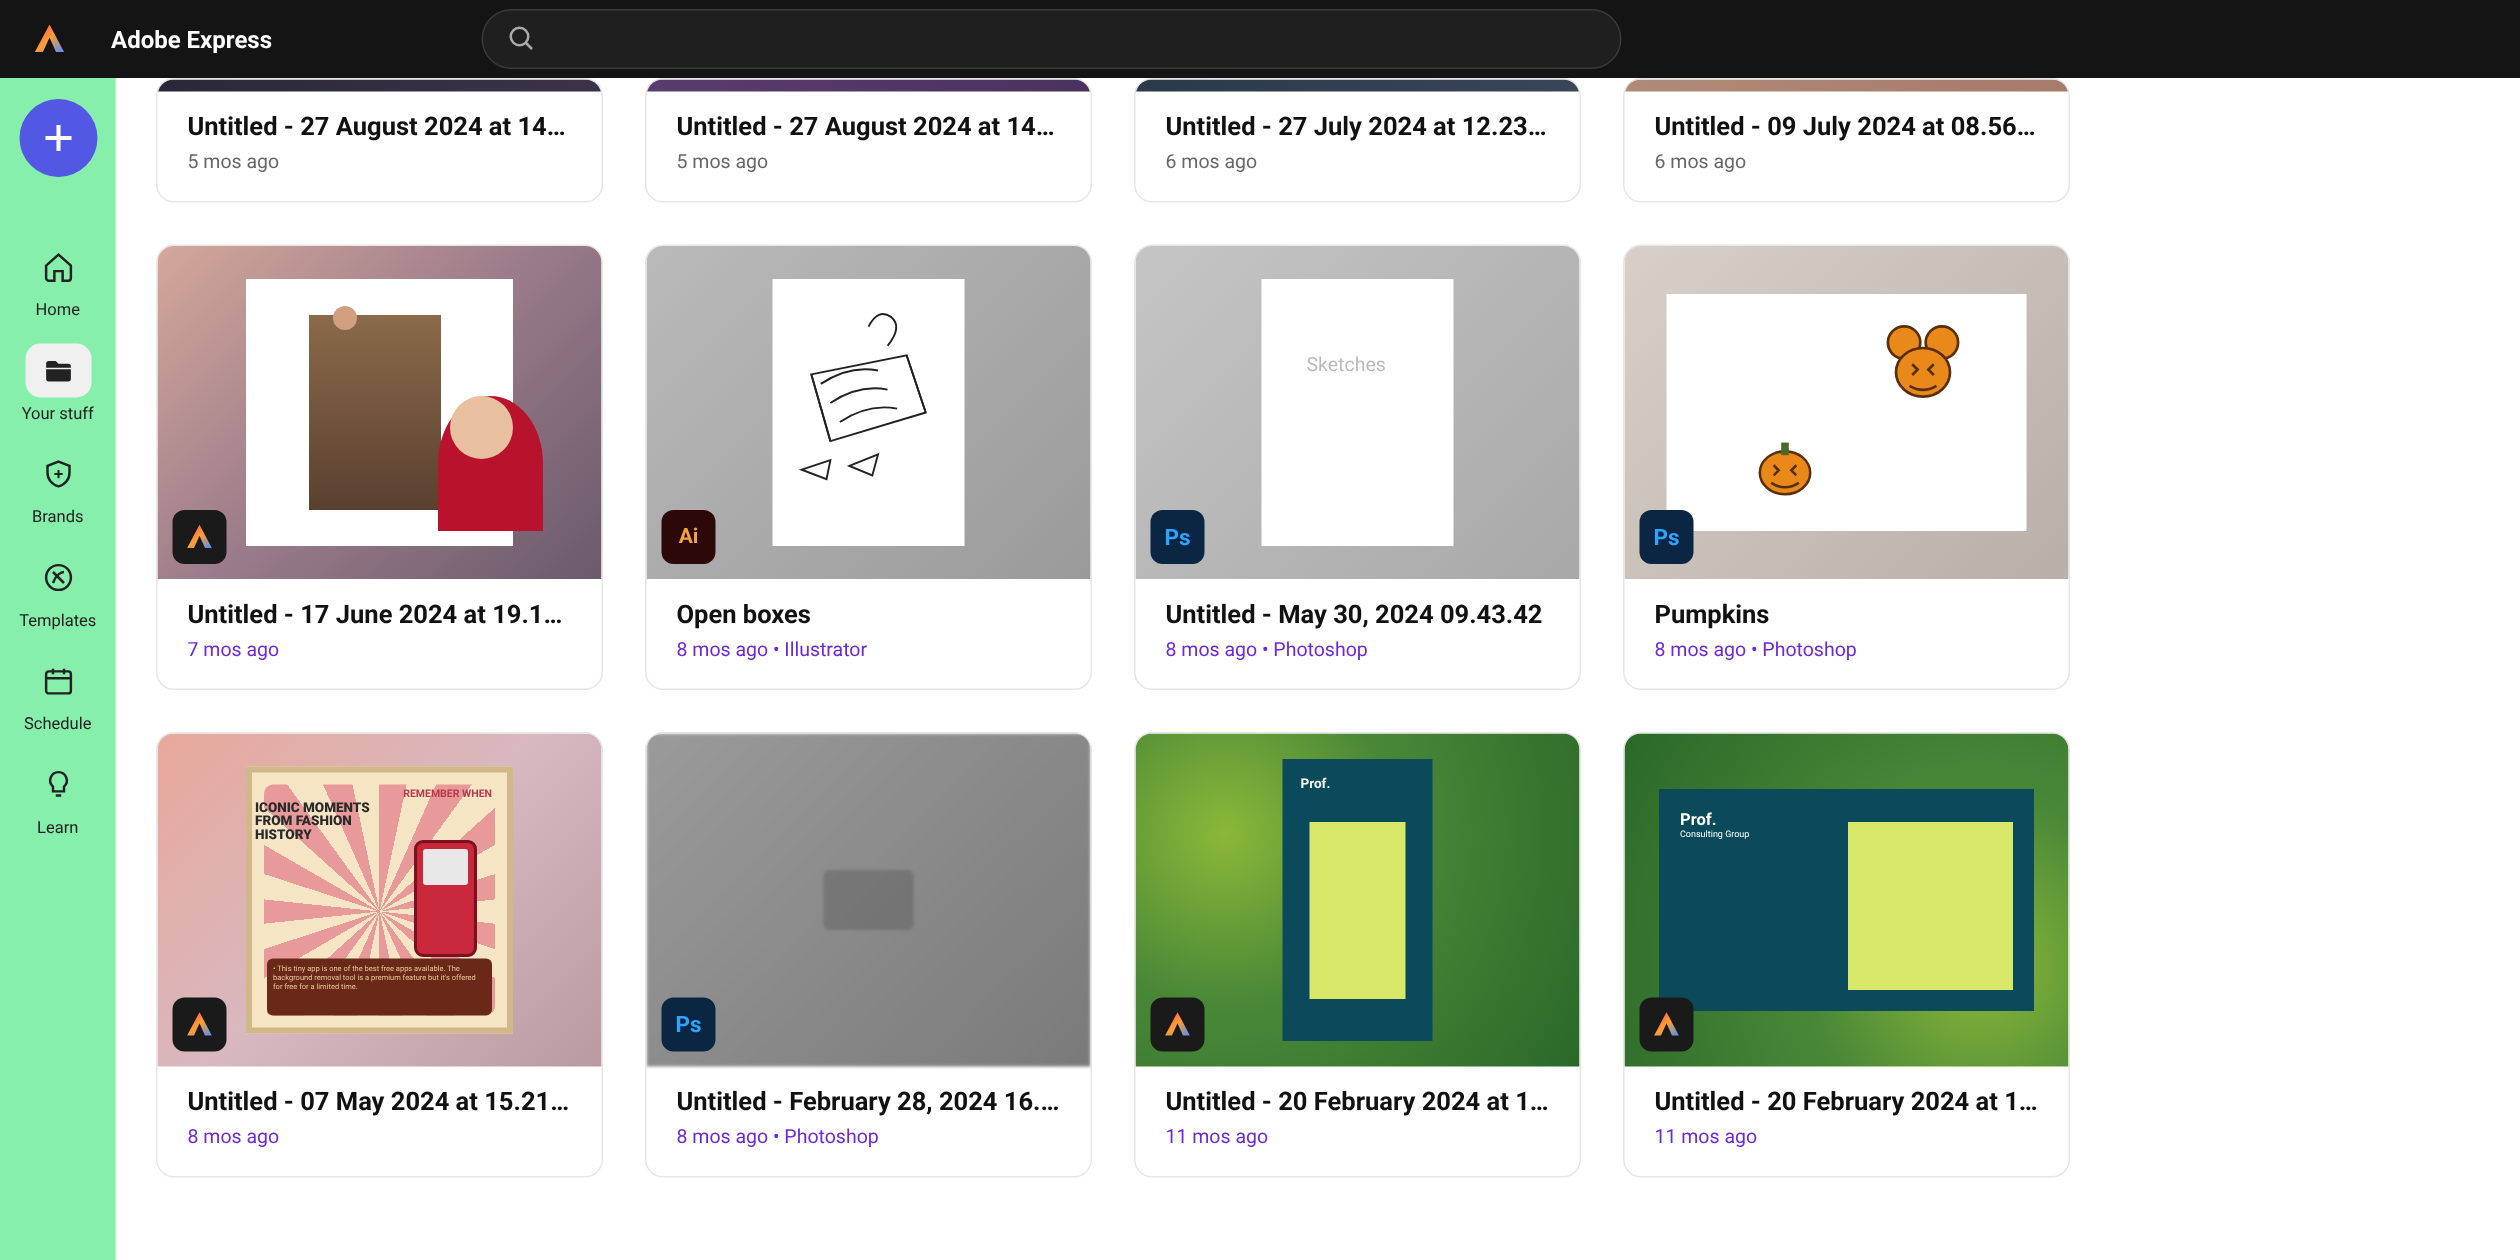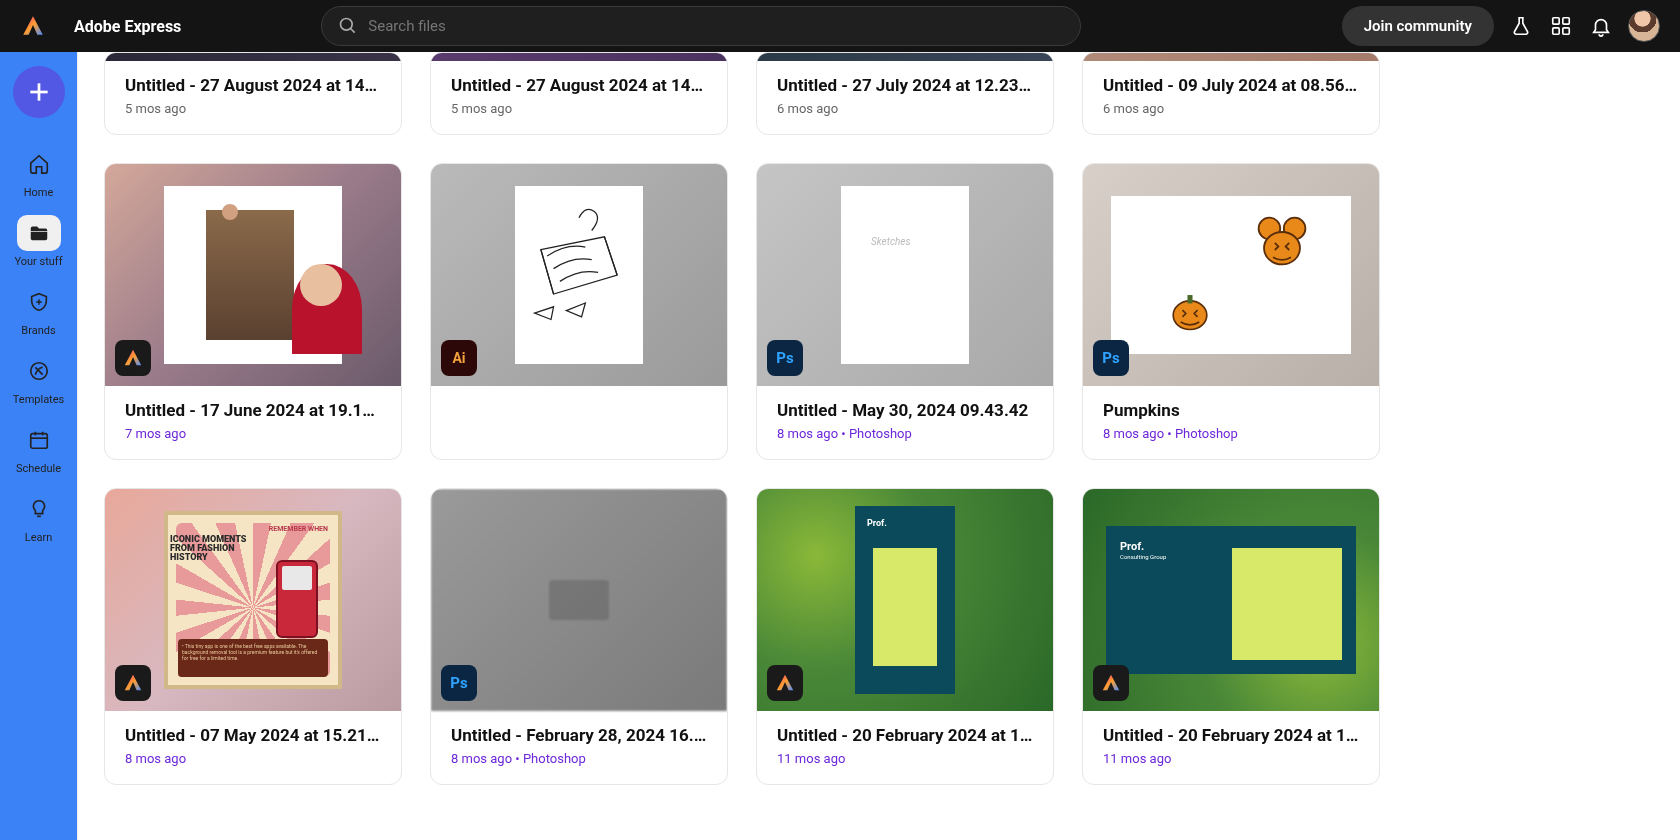--- a/index.html
+++ b/index.html
@@ -9,21 +9,21 @@
 .logo-icon { width:26px; height:26px; }
 .logo-text { color:#fff; font-weight:700; font-size:16px; }
 .search-wrap { flex:0 0 760px; margin-left:120px; }
 .search { width:100%; height:40px; background:#1f1f1f; border:1px solid #3a3a3a; border-radius:20px; display:flex; align-items:center; padding:0 16px; gap:10px; }
 .search input { flex:1; background:transparent; border:none; outline:none; color:#ccc; font-size:15px; }
 .top-right { margin-left:auto; display:flex; align-items:center; gap:14px; }
 .join-btn { background:#333; color:#fff; border:none; height:40px; padding:0 22px; border-radius:20px; font-size:15px; font-weight:600; cursor:pointer; }
 .icon-btn { width:26px; height:26px; color:#fff; cursor:pointer; display:flex; align-items:center; justify-content:center; }
 .avatar { width:32px; height:32px; border-radius:50%; background:radial-gradient(circle at 45% 25%, #f0c6a8 0, #f0c6a8 28%, #5a3b2e 30%, #5a3b2e 50%, #d8b596 50%, #d8b596 100%); border:1px solid #555; }
 .layout { display:flex; height:calc(100% - 52px); }
-.sidebar { width:78px; background:#3b82f6; display:flex; flex-direction:column; align-items:center; padding-top:14px; gap:8px; border-right:1px solid #f0f0f0; }
+.sidebar { width:78px; background:#86efac; display:flex; flex-direction:column; align-items:center; padding-top:14px; gap:22px; border-right:1px solid #f0f0f0; }
 .plus-btn { width:52px; height:52px; border-radius:50%; background:#5258e4; display:flex; align-items:center; justify-content:center; color:#fff; margin-bottom:12px; cursor:pointer; }
 .nav-item { width:60px; display:flex; flex-direction:column; align-items:center; gap:4px; padding:8px 0; cursor:pointer; border-radius:10px; }
 .nav-item.active .nav-icon-box { background:#f0f0f0; }
 .nav-icon-box { width:44px; height:36px; display:flex; align-items:center; justify-content:center; border-radius:10px; }
 .nav-label { font-size:11px; color:#222; }
 .content { flex:1; overflow-y:auto; padding:0 26px 30px 26px; }
 .grid { display:grid; grid-template-columns:repeat(4, 298px); gap:28px; justify-content:start; }
 .row-stub { display:grid; grid-template-columns:repeat(4, 298px); gap:28px; margin-bottom:28px; }
 .stub-card { border:1px solid #e6e6e6; border-radius:12px; overflow:hidden; }
 .stub-thumb { height:8px; }
@@ -56,45 +56,21 @@
         </defs>
       </svg>
     <span class="logo-text">Adobe Express</span>
   </div>
   <div class="search-wrap">
     <div class="search">
       <svg width="20" height="20" viewBox="0 0 24 24" fill="none" stroke="#aaa" stroke-width="2">
           <circle cx="10" cy="10" r="7"></circle>
           <line x1="20" y1="20" x2="15" y2="15"></line>
         </svg>
-      <input placeholder="Search files" style="">
     </div>
-  </div>
-  <div class="top-right">
-    <button class="join-btn">Join community</button>
-    <div class="icon-btn">
-        <svg width="22" height="22" viewBox="0 0 24 24" fill="none" stroke="#fff" stroke-width="1.8">
-          <path d="M9 3h6M10 3v6l-5 9a2 2 0 0 0 1.8 3h10.4a2 2 0 0 0 1.8-3l-5-9V3"></path>
-        </svg>
-      </div>
-    <div class="icon-btn">
-        <svg width="22" height="22" viewBox="0 0 24 24" fill="none" stroke="#fff" stroke-width="1.8">
-          <rect x="3" y="3" width="7" height="7" rx="1"></rect>
-          <rect x="14" y="3" width="7" height="7" rx="1"></rect>
-          <rect x="3" y="14" width="7" height="7" rx="1"></rect>
-          <rect x="14" y="14" width="7" height="7" rx="1"></rect>
-        </svg>
-      </div>
-    <div class="icon-btn">
-        <svg width="22" height="22" viewBox="0 0 24 24" fill="none" stroke="#fff" stroke-width="1.8">
-          <path d="M18 16v-5a6 6 0 1 0-12 0v5l-2 3h16z"></path>
-          <path d="M10 21a2 2 0 0 0 4 0"></path>
-        </svg>
-      </div>
-    <div class="avatar"></div>
   </div>
 </div>
 
 <div class="layout">
   <div class="sidebar">
     <div class="plus-btn">
       <svg width="26" height="26" viewBox="0 0 24 24" stroke="#fff" stroke-width="2.5">
           <line x1="12" y1="4" x2="12" y2="20"></line>
           <line x1="4" y1="12" x2="20" y2="12"></line>
         </svg>
@@ -225,26 +201,30 @@
                     <path d="M20 50 L70 40 L80 70 L30 85 Z"></path>
                     <path d="M20 50 L30 85 M70 40 L80 70"></path>
                     <path d="M25 55 Q40 45 55 48 M30 65 Q45 55 60 58 M35 75 Q50 65 65 68"></path>
                     <path d="M50 25 Q55 15 62 20 Q68 25 60 35"></path>
                     <path d="M15 100 L30 95 L28 105 Z M40 98 L55 92 L52 103 Z"></path>
                   </g>
                 </svg></div>
             </div>
             <div class="badge badge-ai">Ai</div>
           </div>
+          <div class="card-info">
+            <div class="card-title">Open boxes</div>
+            <div class="card-meta">8 mos ago  •  Illustrator</div>
+          </div>
         </div>
         <div class="card">
           <div class="thumb">
             <div style="width:100%;height:100%;background:linear-gradient(135deg,#c5c5c5,#a8a8a8);display:flex;align-items:center;justify-content:center">
               <div style="width:128px;height:178px;background:#fff;position:relative">
-                <div style="position:absolute;left:30px;top:50px;font-size:10px;color:#bbb;font-style:italic">Sketches</div>
+                <div style="position:absolute;left:30px;top:50px;font-size:13px;color:#bbb;">Sketches</div>
               </div>
             </div>
             <div class="badge badge-ps">Ps</div>
           </div>
           <div class="card-info">
             <div class="card-title">Untitled - May 30, 2024 09.43.42</div>
             <div class="card-meta">8 mos ago  •  Photoshop</div>
           </div>
         </div>
         <div class="card">

